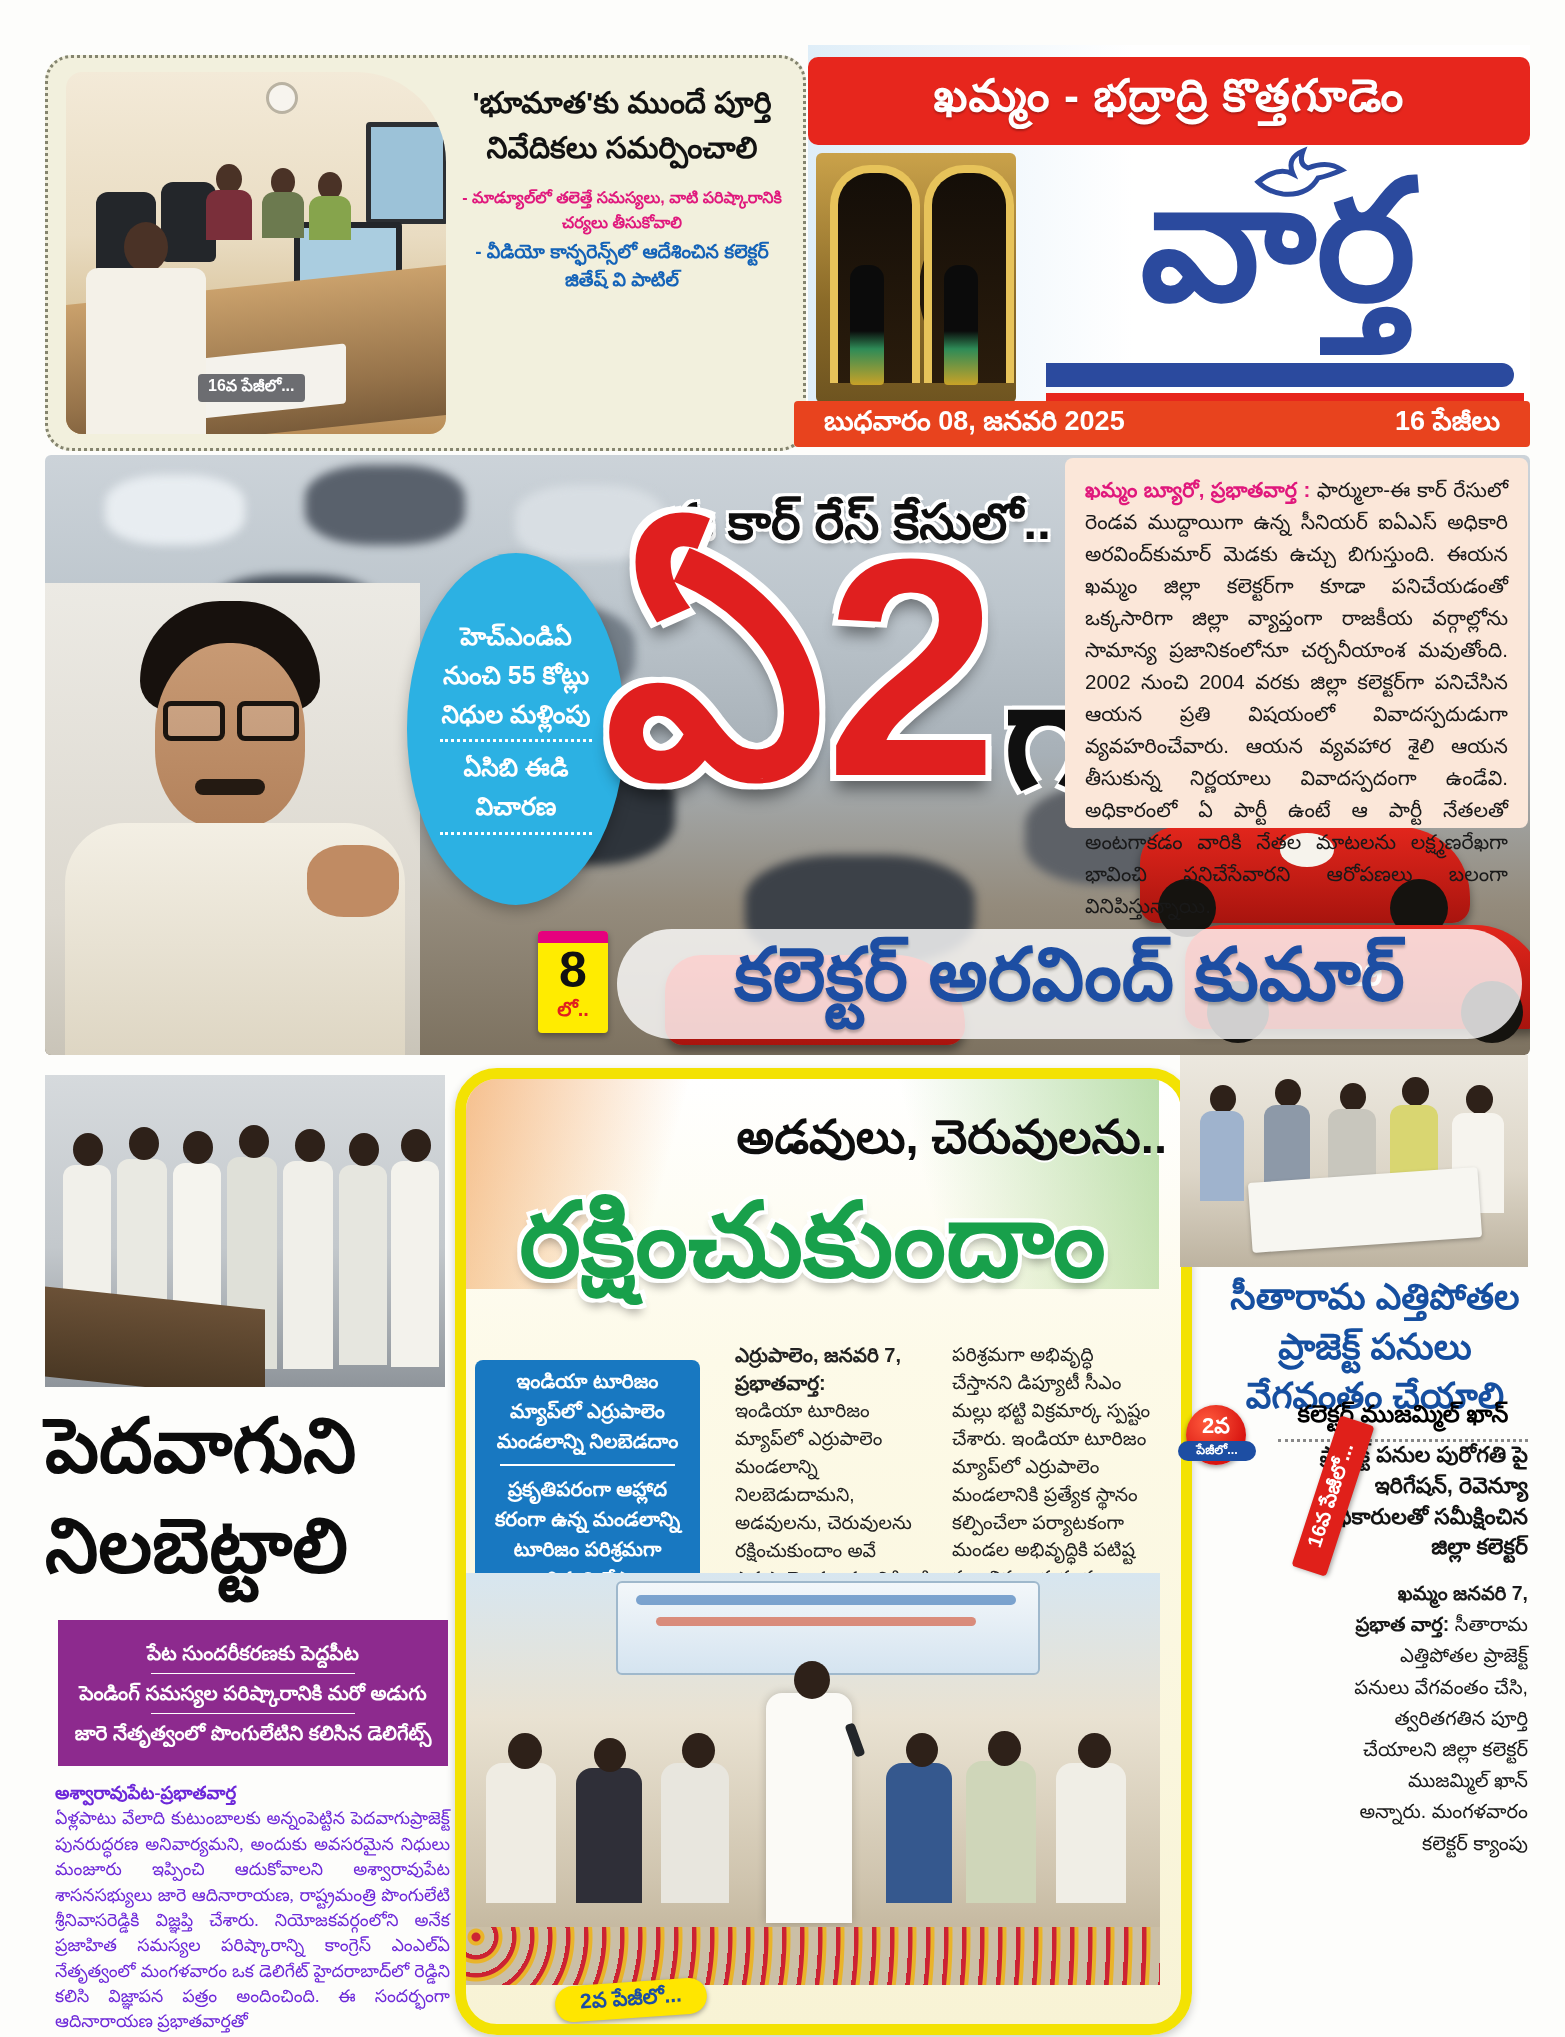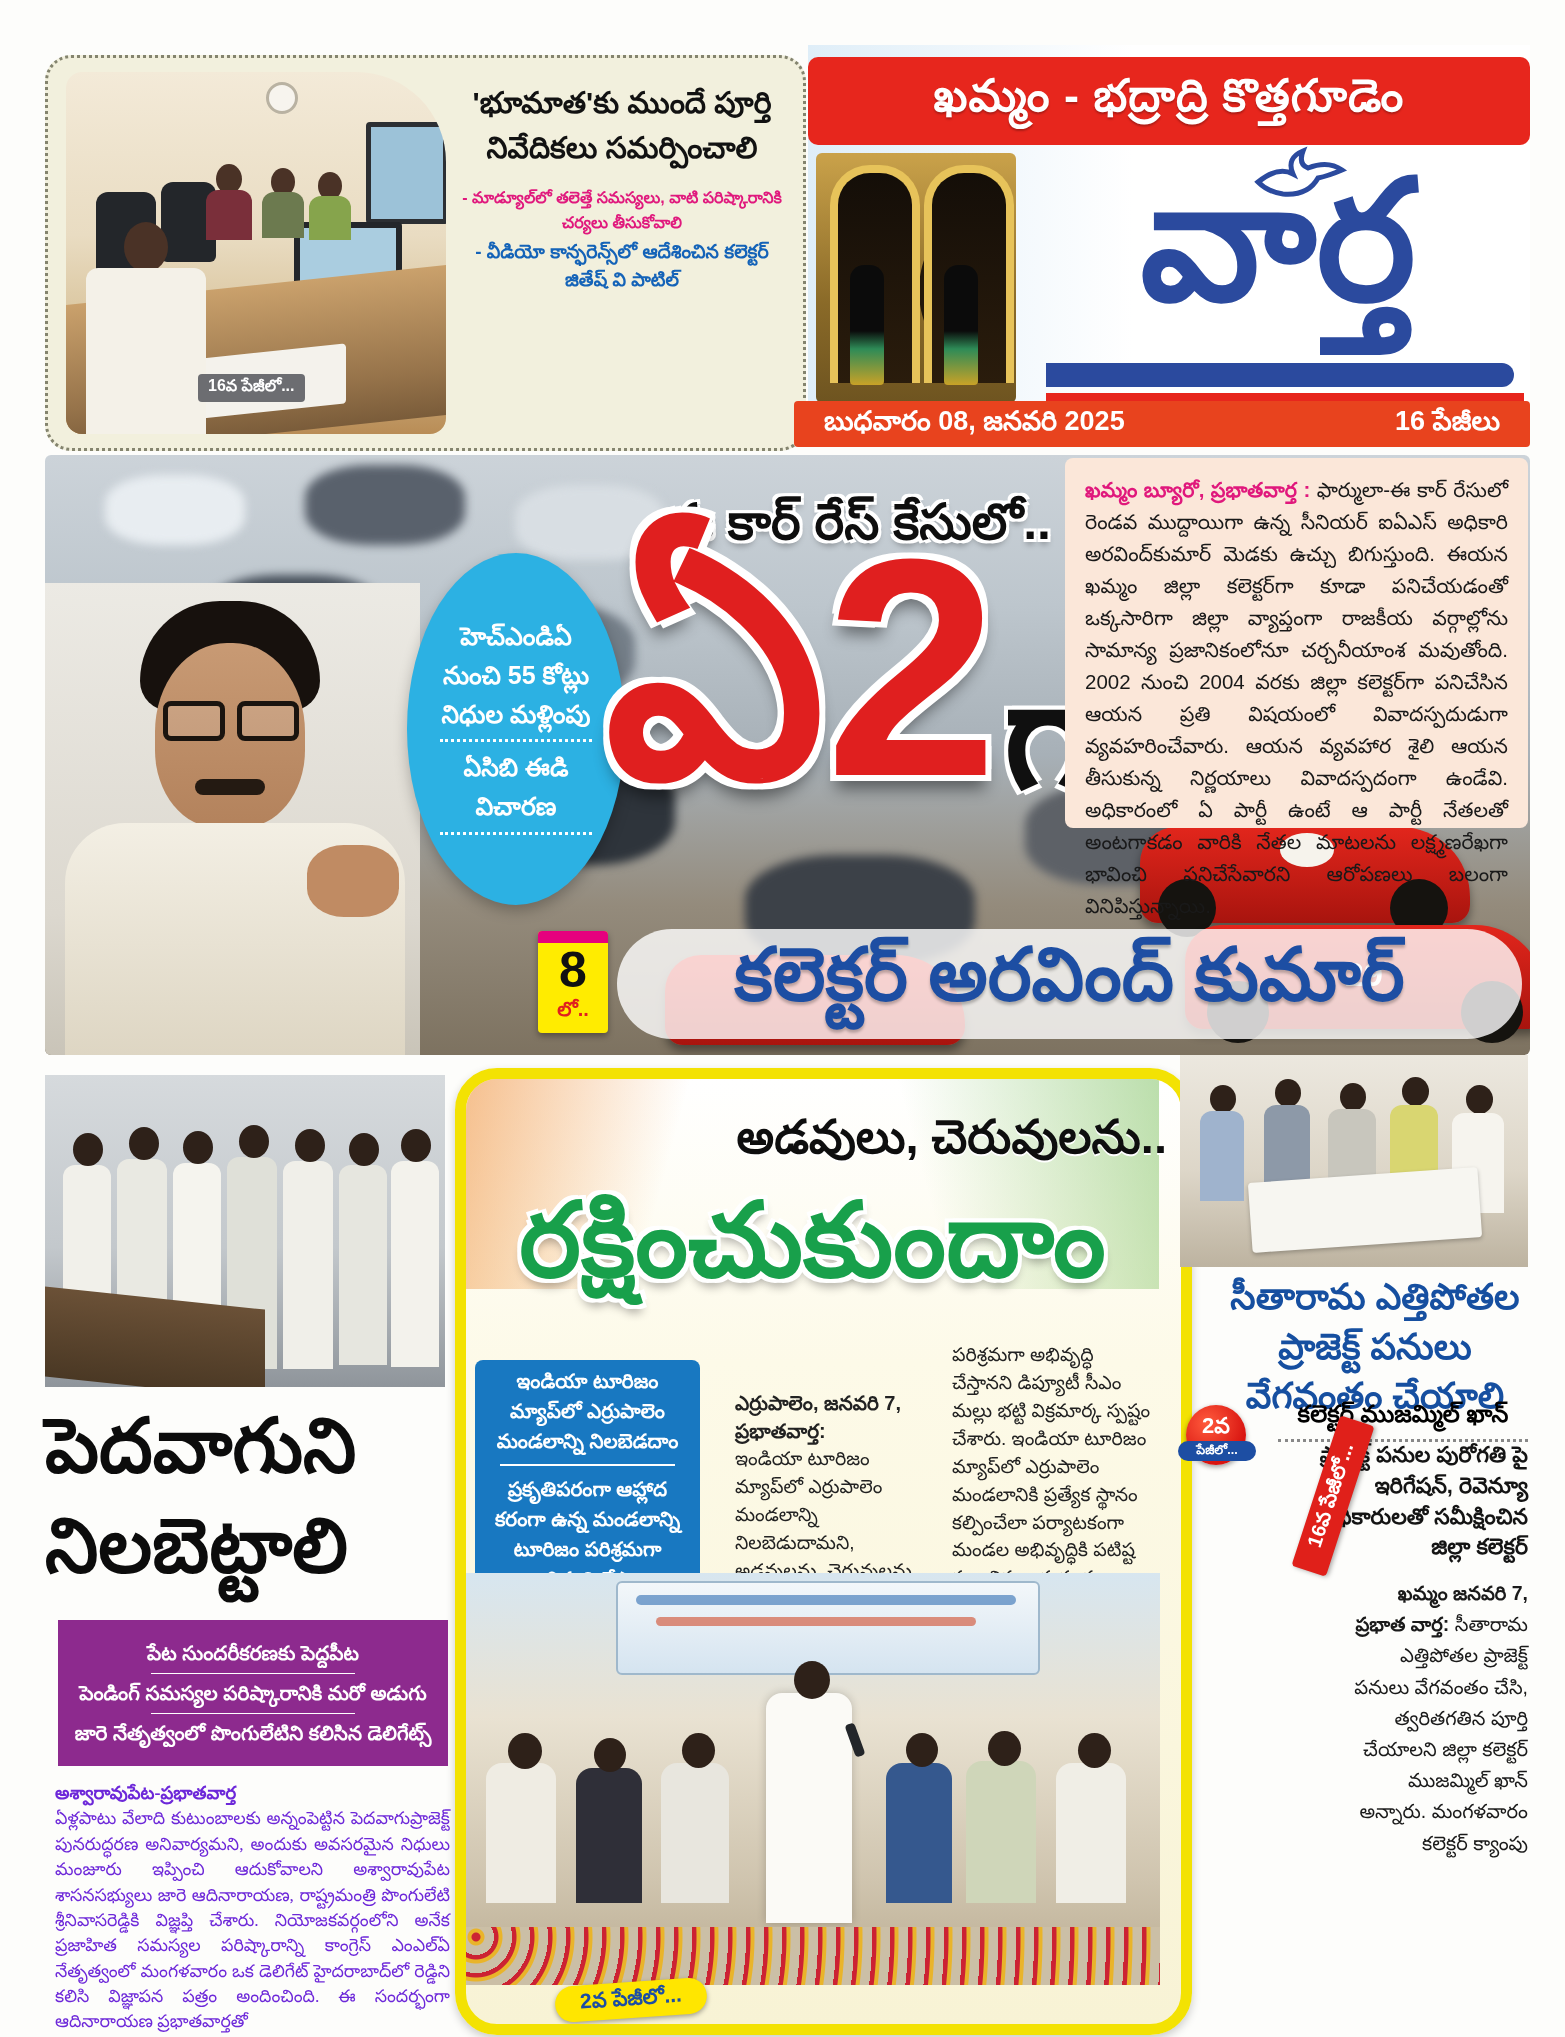--- a/index.html
+++ b/index.html
@@ -230,21 +230,21 @@
     <div class="abs fb-headline">రక్షించుకుందాం</div>
 
     <div class="abs fb-bluebox">
       <div class="fbb-line">ఇండియా టూరిజం మ్యాప్‌లో ఎర్రుపాలెం మండలాన్ని నిలబెడదాం</div>
       <div class="fbb-div"></div>
       <div class="fbb-line">ప్రకృతిపరంగా ఆహ్లాద కరంగా ఉన్న మండలాన్ని టూరిజం పరిశ్రమగా అభివృద్ధి చేస్తాం</div>
       <div class="fbb-div"></div>
       <div class="fbb-line">డిప్యూటీ సీఎం మల్లు భట్టి విక్రమార్క</div>
     </div>
 
-    <div class="abs" style="left:269px;top:262px;width:205px;margin-top:48px;">
+    <div class="abs" style="left:269px;top:262px;width:205px;">
       <div class="fb-dateline">ఎర్రుపాలెం, జనవరి 7, ప్రభాతవార్త:</div>
       <div class="fb-col">ఇండియా టూరిజం మ్యాప్‌లో ఎర్రుపాలెం మండలాన్ని నిలబెడుదామని, అడవులను, చెరువులను రక్షించుకుందాం అవే ఎర్రుపాలెం మండలానికి ఆస్తి అని, ప్రకృతిపరంగా ఆహ్లాదకరంగా ఉన్న ఎర్రుపాలెం మండలాన్ని టూరిజం</div>
     </div>
     <div class="abs fb-col" style="left:486px;top:262px;width:200px;">పరిశ్రమగా అభివృద్ధి చేస్తానని డిప్యూటీ సీఎం మల్లు భట్టి విక్రమార్క స్పష్టం చేశారు. ఇండియా టూరిజం మ్యాప్‌లో ఎర్రుపాలెం మండలానికి ప్రత్యేక స్థానం కల్పించేలా పర్యాటకంగా మండల అభివృద్ధికి పటిష్ట ప్రణాళికలు తయారు చేస్తున్నామని భట్టి విక్రమార్క అన్నారు. మంగళవారం ఎర్రుపాలెం</div>
 
     <div class="abs fb-photo">
       <div class="abs st-banner"></div>
       <div class="abs st-bannertxt"></div>
       <div class="abs st-bannertxt2"></div>
 

